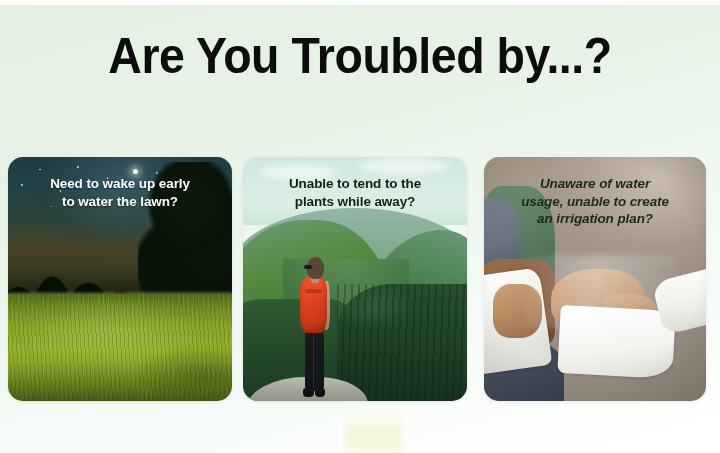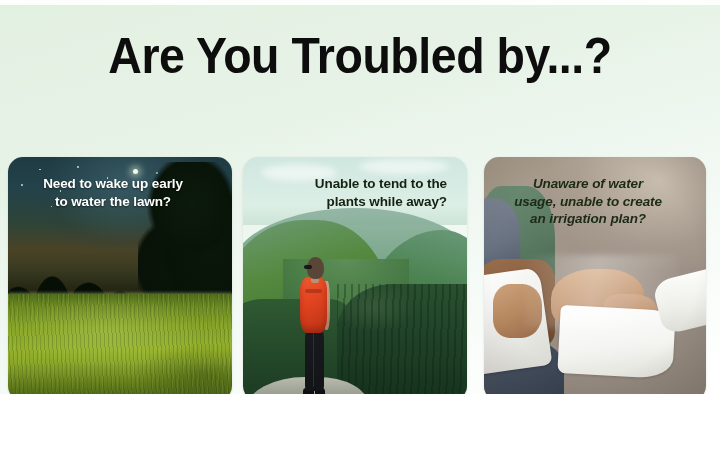--- a/index.html
+++ b/index.html
@@ -10,21 +10,21 @@
     width: 720px;
     height: 453px;
     overflow: hidden;
     font-family: "Liberation Sans", sans-serif;
     background: #ffffff;
   }
 
   #slide {
     position: relative;
     width: 720px;
-    height: 394px;
+    height: 453px;
     overflow: hidden;
     background:
       linear-gradient(165deg,
         #e2f0e1 0%,
         #e6f2e6 28%,
         #eef7ef 52%,
         #f6fbf7 72%,
         #fcfefc 88%,
         #ffffff 100%);
   }
@@ -89,33 +89,33 @@
 
   .card-art {
     position: absolute;
     inset: 0;
   }
   .layer { position: absolute; }
 
   .card-caption {
     position: absolute;
     left: 6px;
-    right: 20px;
+    right: 6px;
     top: 18px;
     text-align: center;
     font-family: "Liberation Sans", sans-serif;
     font-size: 13.5px;
     line-height: 17.5px;
     font-weight: bold;
     letter-spacing: -0.1px;
     z-index: 9;
     white-space: pre-line;
   }
   .caption-light { color: #ffffff; text-shadow: 0 1px 2px rgba(0,0,0,0.55); }
-  .caption-dark  { color: #17210f; text-align: right; }
+  .caption-dark  { color: #17210f; }
   .caption-dark2 { color: #1c2a16; font-style: italic; }
 
   
   .c1-sky {
     inset: 0 0 44% 0;
     background:
       radial-gradient(ellipse 58% 75% at 52% 18%, rgba(70,108,120,0.55) 0%, rgba(35,60,70,0.1) 60%, rgba(0,0,0,0) 75%),
       linear-gradient(180deg,
         #1f3b42 0%,
         #23424a 22%,

